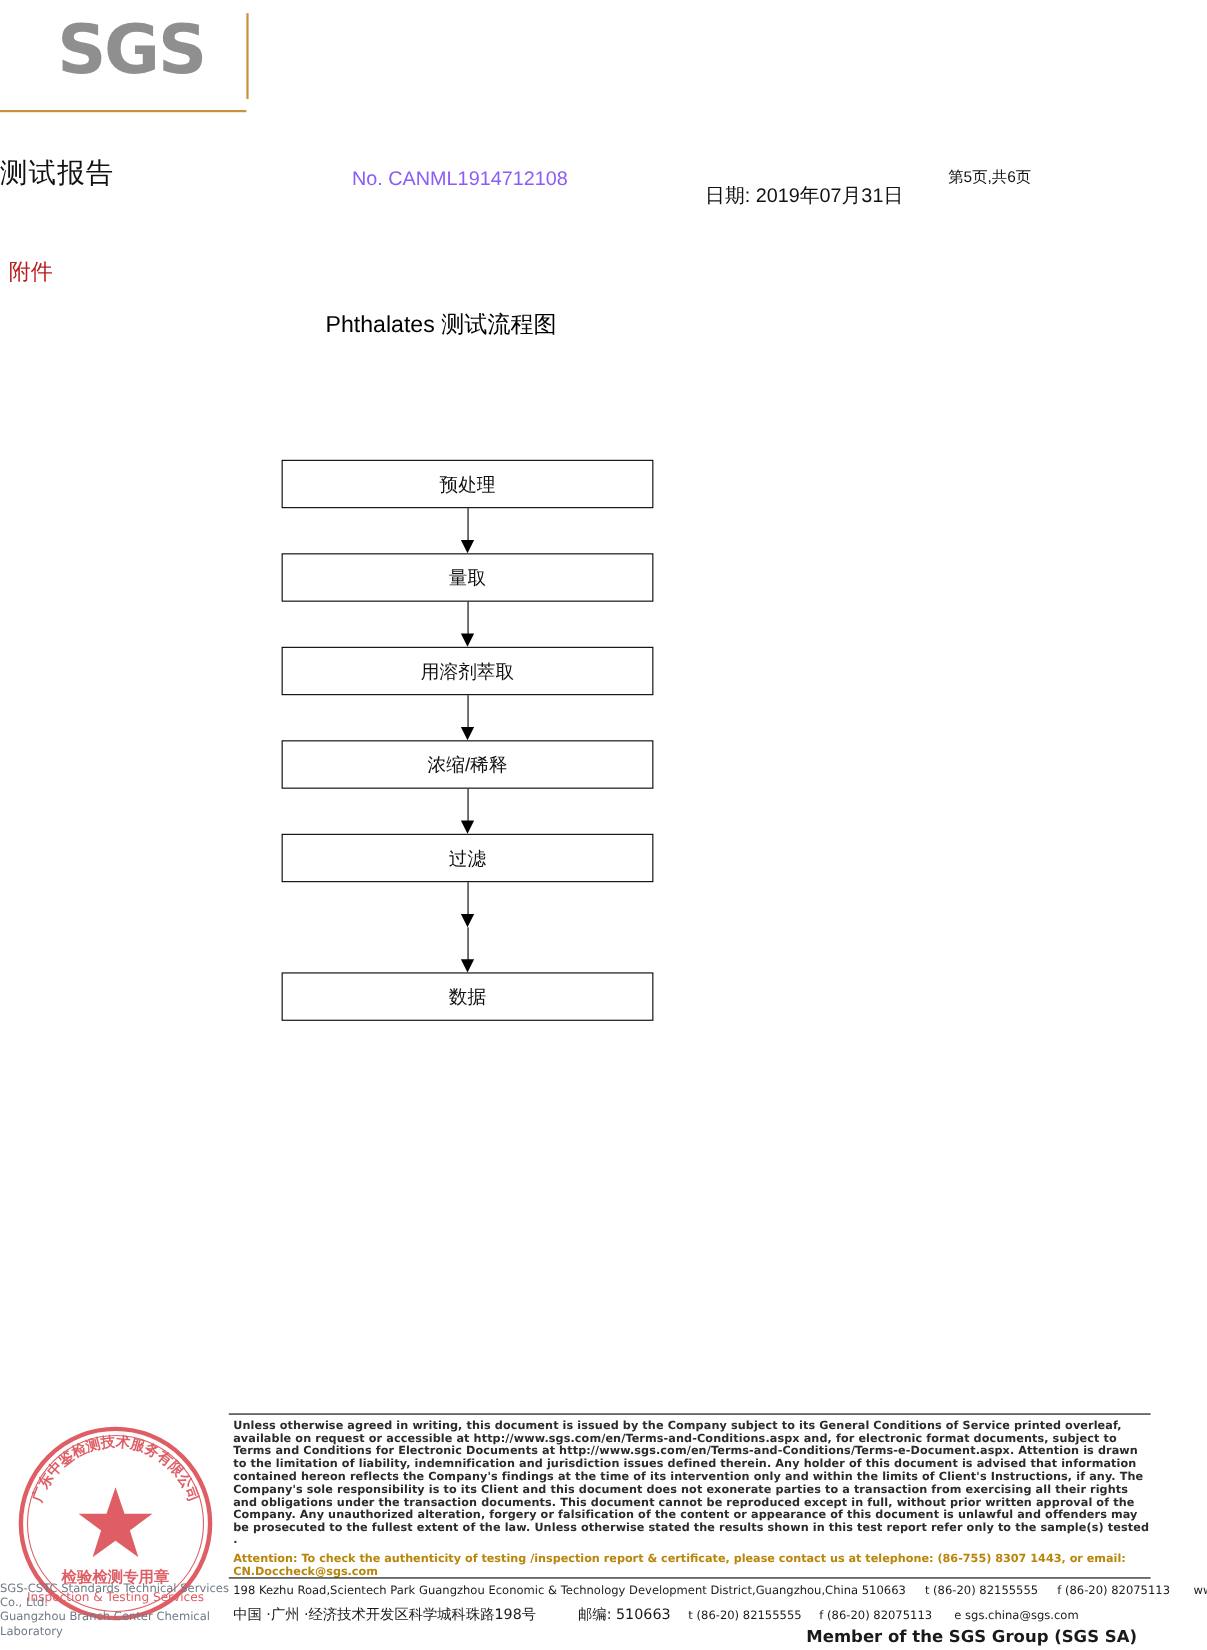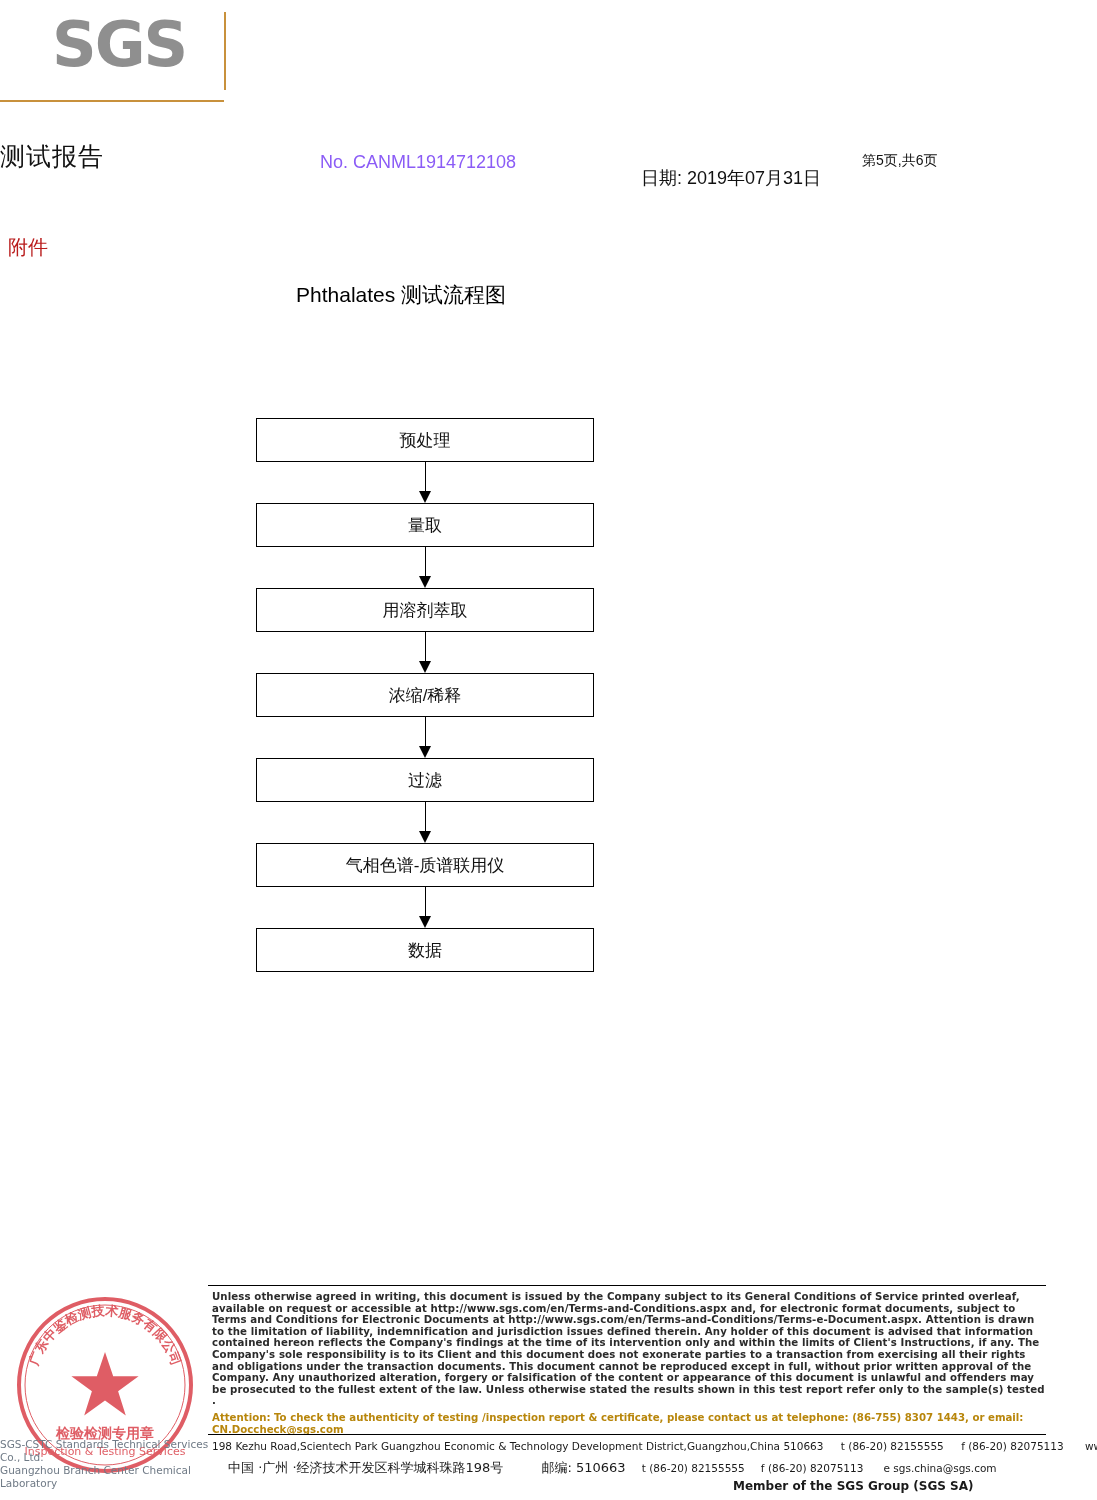--- a/index.html
+++ b/index.html
@@ -183,29 +183,29 @@
   .addr-row {
     position: absolute;
     left: 212px;
     width: 840px;
     font-family: "DejaVu Sans", sans-serif;
     font-size: 10.5px;
     color: #1a1a1a;
     white-space: nowrap;
   }
   .addr-row.en { top: 1440px; }
-  .addr-row.cn { top: 1459px; font-size: 13px; font-family: "DejaVu Sans", sans-serif; margin-left: 16px; }
+  .addr-row.cn { top: 1459px; font-size: 13px; font-family: "DejaVu Sans", sans-serif; }
   .addr-row .sp { display: inline-block; text-align: center; }
 
   .member-line {
     position: absolute;
     left: 733px;
     top: 1479px;
     font-family: "DejaVu Sans", sans-serif;
-    font-size: 12px;
+    font-size: 15px;
     color: #1a1a1a;
     font-weight: bold;
   }
 
   
   .stamp {
     position: absolute;
     left: 10px;
     top: 1290px;
     width: 190px;
@@ -241,21 +241,20 @@
   <div class="flow-step">预处理</div>
   <div class="flow-arrow"></div>
   <div class="flow-step">量取</div>
   <div class="flow-arrow"></div>
   <div class="flow-step">用溶剂萃取</div>
   <div class="flow-arrow"></div>
   <div class="flow-step">浓缩/稀释</div>
   <div class="flow-arrow"></div>
   <div class="flow-step">过滤</div>
   <div class="flow-arrow"></div>
-  <div class="flow-step">气相色谱-质谱联用仪</div>
   <div class="flow-arrow"></div>
   <div class="flow-step">数据</div>
 </div>
 
 <div class="stamp">
   <svg width="190" height="190" viewBox="0 0 190 190" xmlns="http://www.w3.org/2000/svg">
     <g opacity="0.72">
       <circle cx="95" cy="95" r="86" fill="none" stroke="#d3202a" stroke-width="4"></circle>
       <circle cx="95" cy="95" r="80" fill="none" stroke="#d3202a" stroke-width="1"></circle>
       <path id="stamparc" d="M 25 95 A 70 70 0 0 1 165 95" fill="none" stroke="none"></path>

